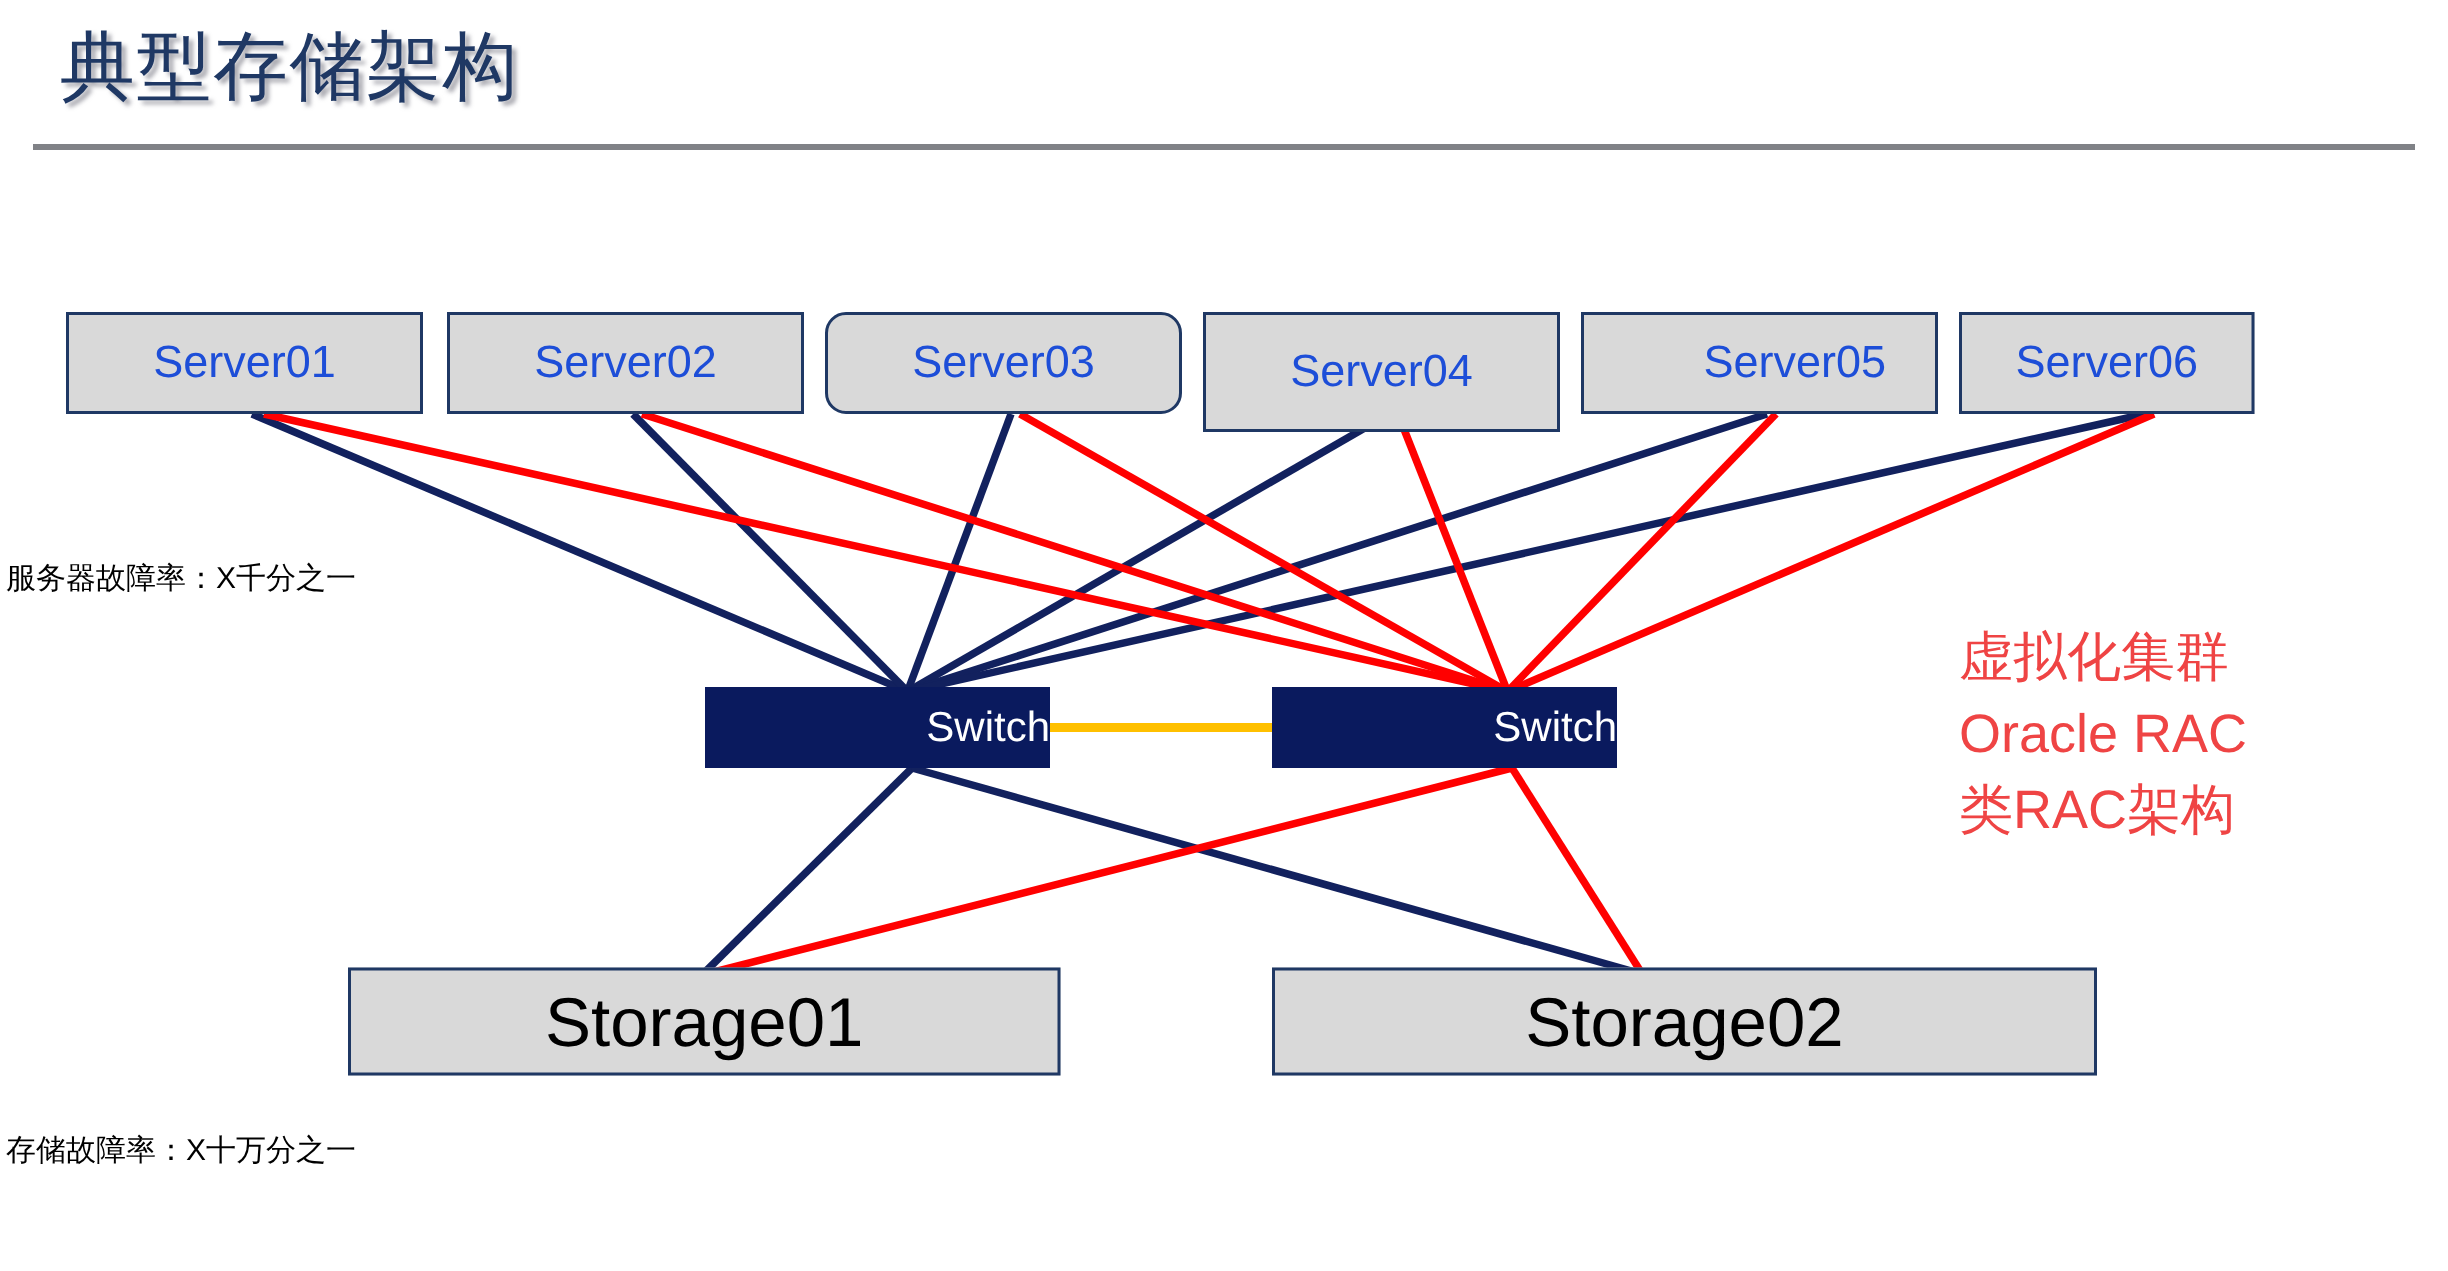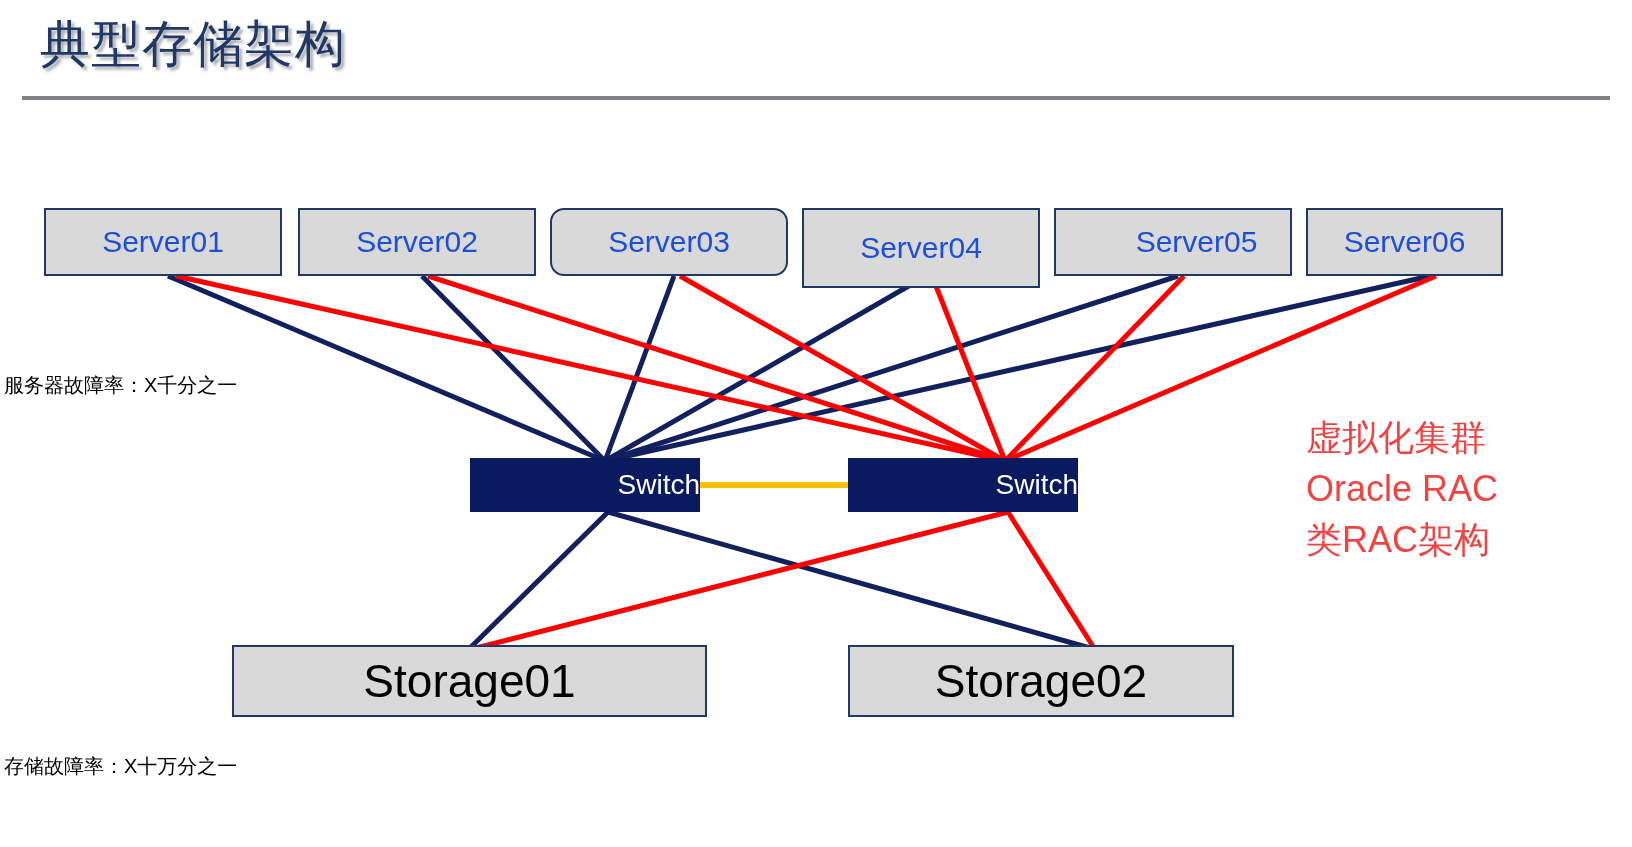--- a/index.html
+++ b/index.html
@@ -163,21 +163,21 @@
       </div>
       <div class="node switch" style="left: 848px; top: 458px; width: 230px; height: 54px;">
         <span>Switch</span>
       </div>
     </div>
 
   <div id="storage-layer">
       <div class="node storage" style="left: 232px; top: 645px; width: 475px; height: 72px;">
         <span>Storage01</span>
       </div>
-      <div class="node storage" style="left: 848px; top: 645px; width: 386px; height: 72px;">
+      <div class="node storage" style="left: 848px; top: 645px; width: 550px; height: 72px;">
         <span>Storage02</span>
       </div>
     </div>
 
   <div class="annot" style="left:4px; top:372px;">服务器故障率：X千分之一</div>
 
   <div class="annot" style="left:4px; top:753px;">存储故障率：X十万分之一</div>
 
   <div id="right-note">
     <div>虚拟化集群</div>

